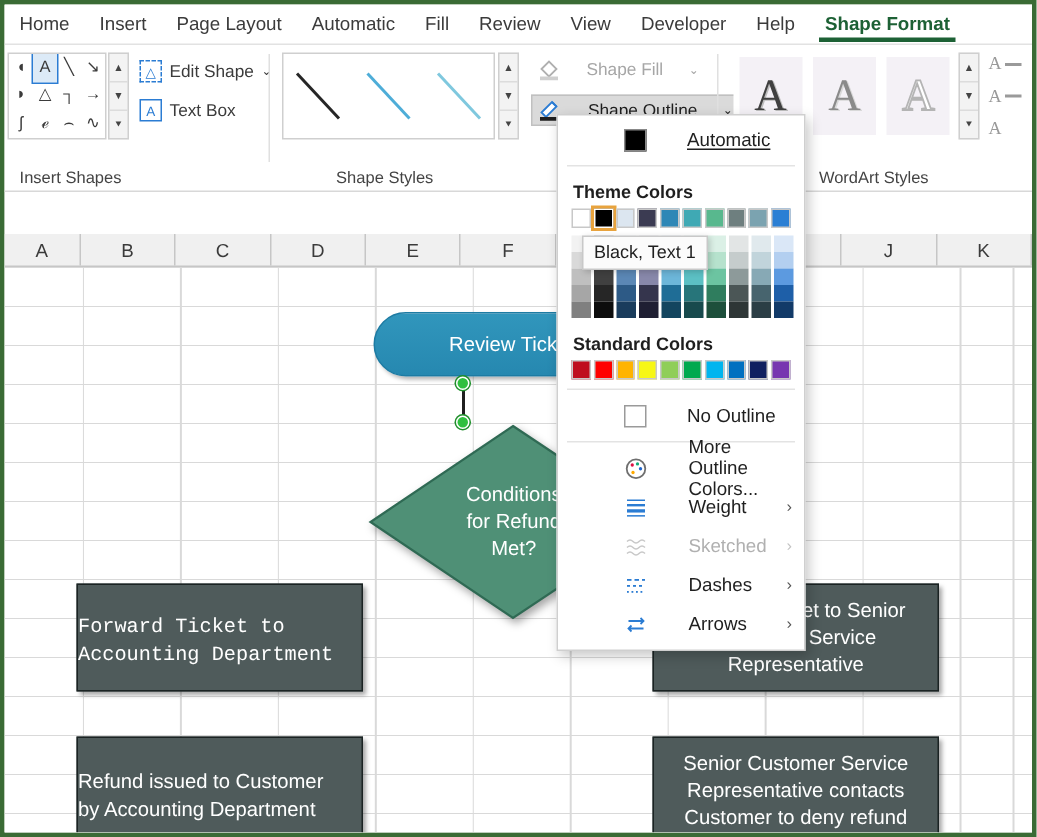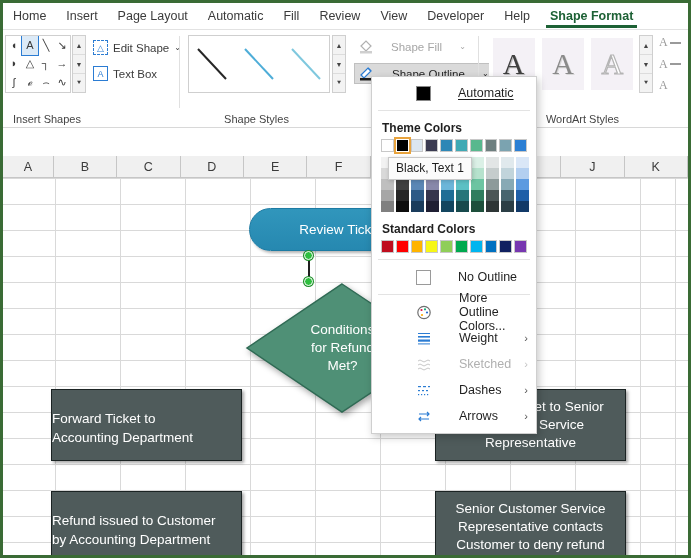--- a/index.html
+++ b/index.html
@@ -436,21 +436,21 @@
         <svg width="195" height="132" viewBox="0 0 195 132">
           <polygon points="97,2 193,66 97,130 2,66" fill="#4f9076" stroke="#2f6a54" stroke-width="1.5"></polygon>
         </svg>
         <div class="diamond-txt">
           <span>Conditions</span>
           <span>for Refund</span>
           <span>Met?</span>
         </div>
       </div>
 
-      <div class="shp procbox" style="left:48px; top:211px; width:191px; height:72px; flex-direction:column;">
+      <div class="shp procbox" style="left:48px; top:211px; width:191px; height:72px; flex-direction:column;font-family:Liberation Mono, monospace;">
         <span>Forward Ticket  to</span>
         <span>Accounting Department</span>
       </div>
 
       <div class="shp procbox" style="left:48px; top:313px; width:191px; height:72px; flex-direction:column;">
         <span>Refund issued to Customer</span>
         <span>by Accounting Department</span>
       </div>
 
       <div class="shp procbox mid" style="left:432px; top:211px; width:191px; height:72px; flex-direction:column;">

